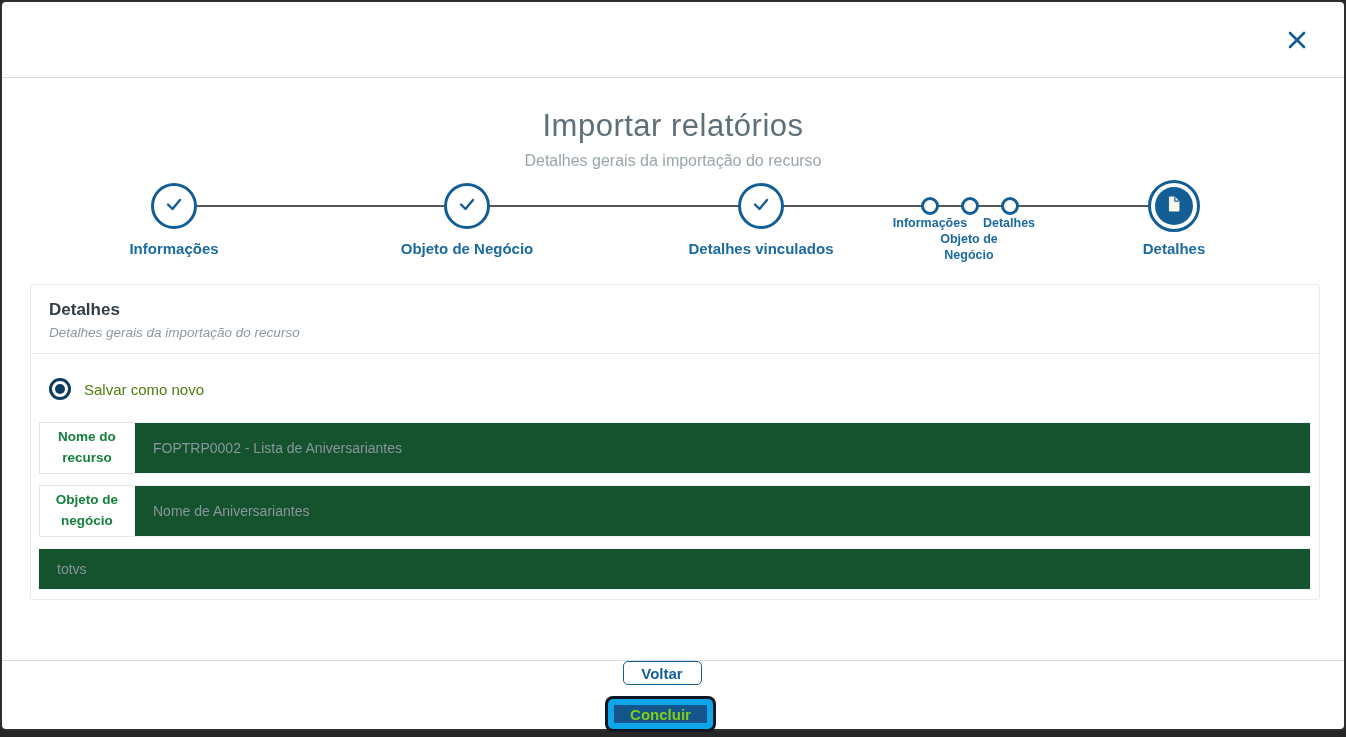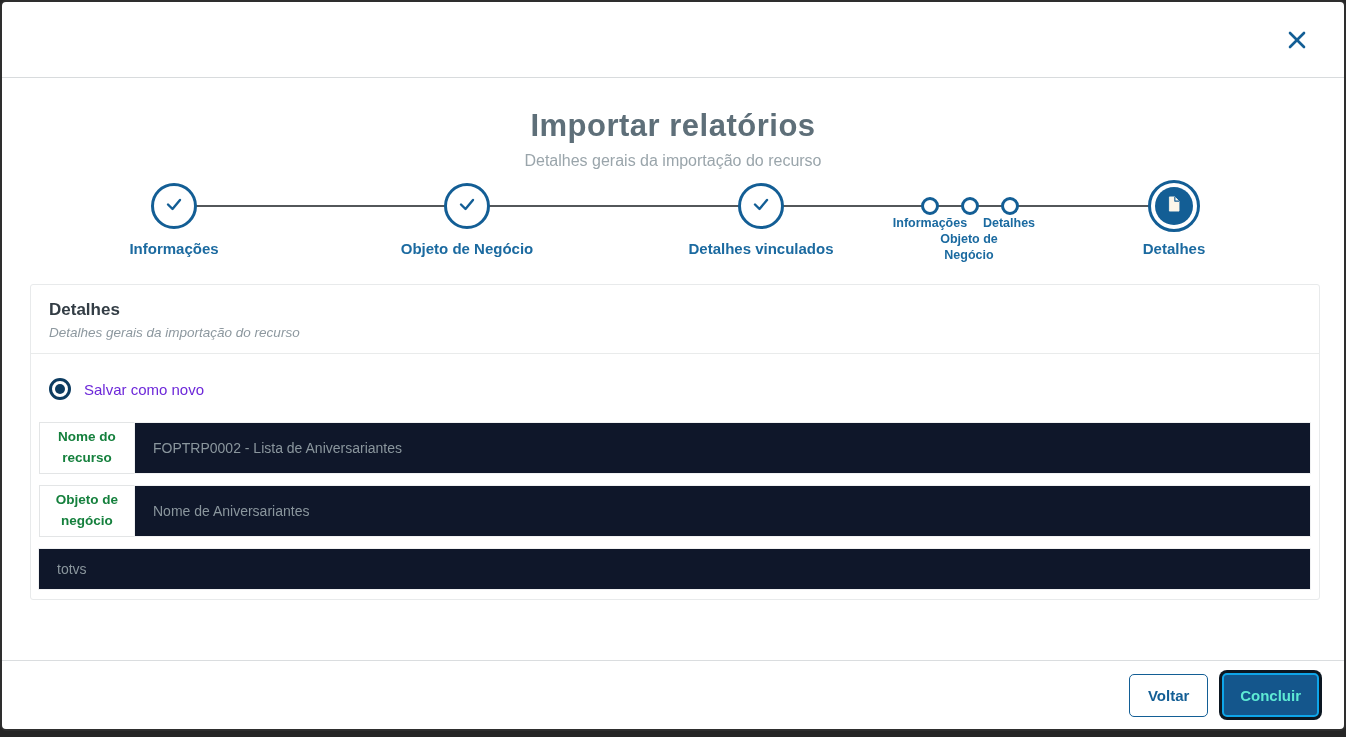--- a/index.html
+++ b/index.html
@@ -25,21 +25,21 @@
   }
   .close-btn {
     position: absolute; top: 24px; right: 32px;
     width: 30px; height: 30px;
     background: transparent; border: none; cursor: pointer;
     display: flex; align-items: center; justify-content: center;
   }
   
   .wizard-title {
     position: absolute; top: 106px; left: 0; right: 0;
-    text-align: center; font-size: 31px; font-weight: 700;
+    text-align: center; font-size: 31px; font-weight: 400;
     color: #5e6f79; letter-spacing: 0.5px;
   }
   .wizard-subtitle {
     position: absolute; top: 150px; left: 0; right: 0;
     text-align: center; font-size: 16px; color: #9aa5ab;
   }
   
   .step-line {
     position: absolute; top: 203px; left: 172px; width: 1000px; height: 2px;
     background: #53575a;
@@ -98,56 +98,57 @@
     padding: 24px 18px 22px; display: flex; align-items: center; gap: 13px;
     cursor: pointer;
   }
   .radio-outer {
     width: 22px; height: 22px; border-radius: 50%;
     border: 3px solid #0d3c61; background: #ffffff;
     display: flex; align-items: center; justify-content: center;
     flex: 0 0 auto;
   }
   .radio-dot { width: 10px; height: 10px; border-radius: 50%; background: #0d3c61; }
-  .radio-label { font-size: 15px; color: #6d28d9; }
+  .radio-label { font-size: 15px; color: #4d7c0f; }
   .fields { padding: 0 8px; }
   .f-row { display: flex; margin-bottom: 11px; }
   .f-row.h48 { min-height: 48px; } .f-row.h42 { min-height: 42px; }
   .f-label {
     width: 96px; flex: 0 0 96px;
     background: #ffffff; border: 1px solid #e3e5e6;
     display: flex; align-items: center; justify-content: center;
     text-align: center; padding: 4px 6px;
     font-size: 13.5px; font-weight: 700; color: #15803d; line-height: 1.55;
   }
   .f-value {
     flex: 1; margin-left: -1px;
-    background: #0f172a; border: 1px solid #f0f1f2;
+    background: #14532d; border: 1px solid #f0f1f2;
     display: flex; align-items: center;
     padding-left: 18px; font-size: 14px; color: #8a969d;
   }
   
   .modal-footer {
     position: absolute; left: 0; right: 0; top: 658px; bottom: 0;
     border-top: 1px solid #dadddf;
     display: flex; align-items: center; justify-content: flex-end;
     gap: 14px; padding-right: 22px;
     border-radius: 0 0 6px 6px;
+    flex-direction: column;
   }
   .btn-back {
     min-width: 79px; height: 43px; padding: 0 16px;
     background: #ffffff; border: 1px solid #135e95; border-radius: 5px;
     color: #135e95; font-size: 15px; font-weight: 600;
     font-family: "Liberation Sans", sans-serif; cursor: pointer;
   }
   .btn-finish {
     min-width: 90px; height: 44px; padding: 0 16px;
-    background: #14568c; border: 2px solid #0ea5e9; border-radius: 5px;
+    background: #14568c; border: 6px solid #0ea5e9; border-radius: 5px;
     box-shadow: 0 0 0 3px #0c1722;
-    color: #5eead4; font-size: 15px; font-weight: 700;
+    color: #84cc16; font-size: 15px; font-weight: 700;
     font-family: "Liberation Sans", sans-serif; cursor: pointer;
     margin-right: 3px;
   }
 </style>
 </head>
 <body>
 
 <div class="modal">
 
   <div class="modal-header">

